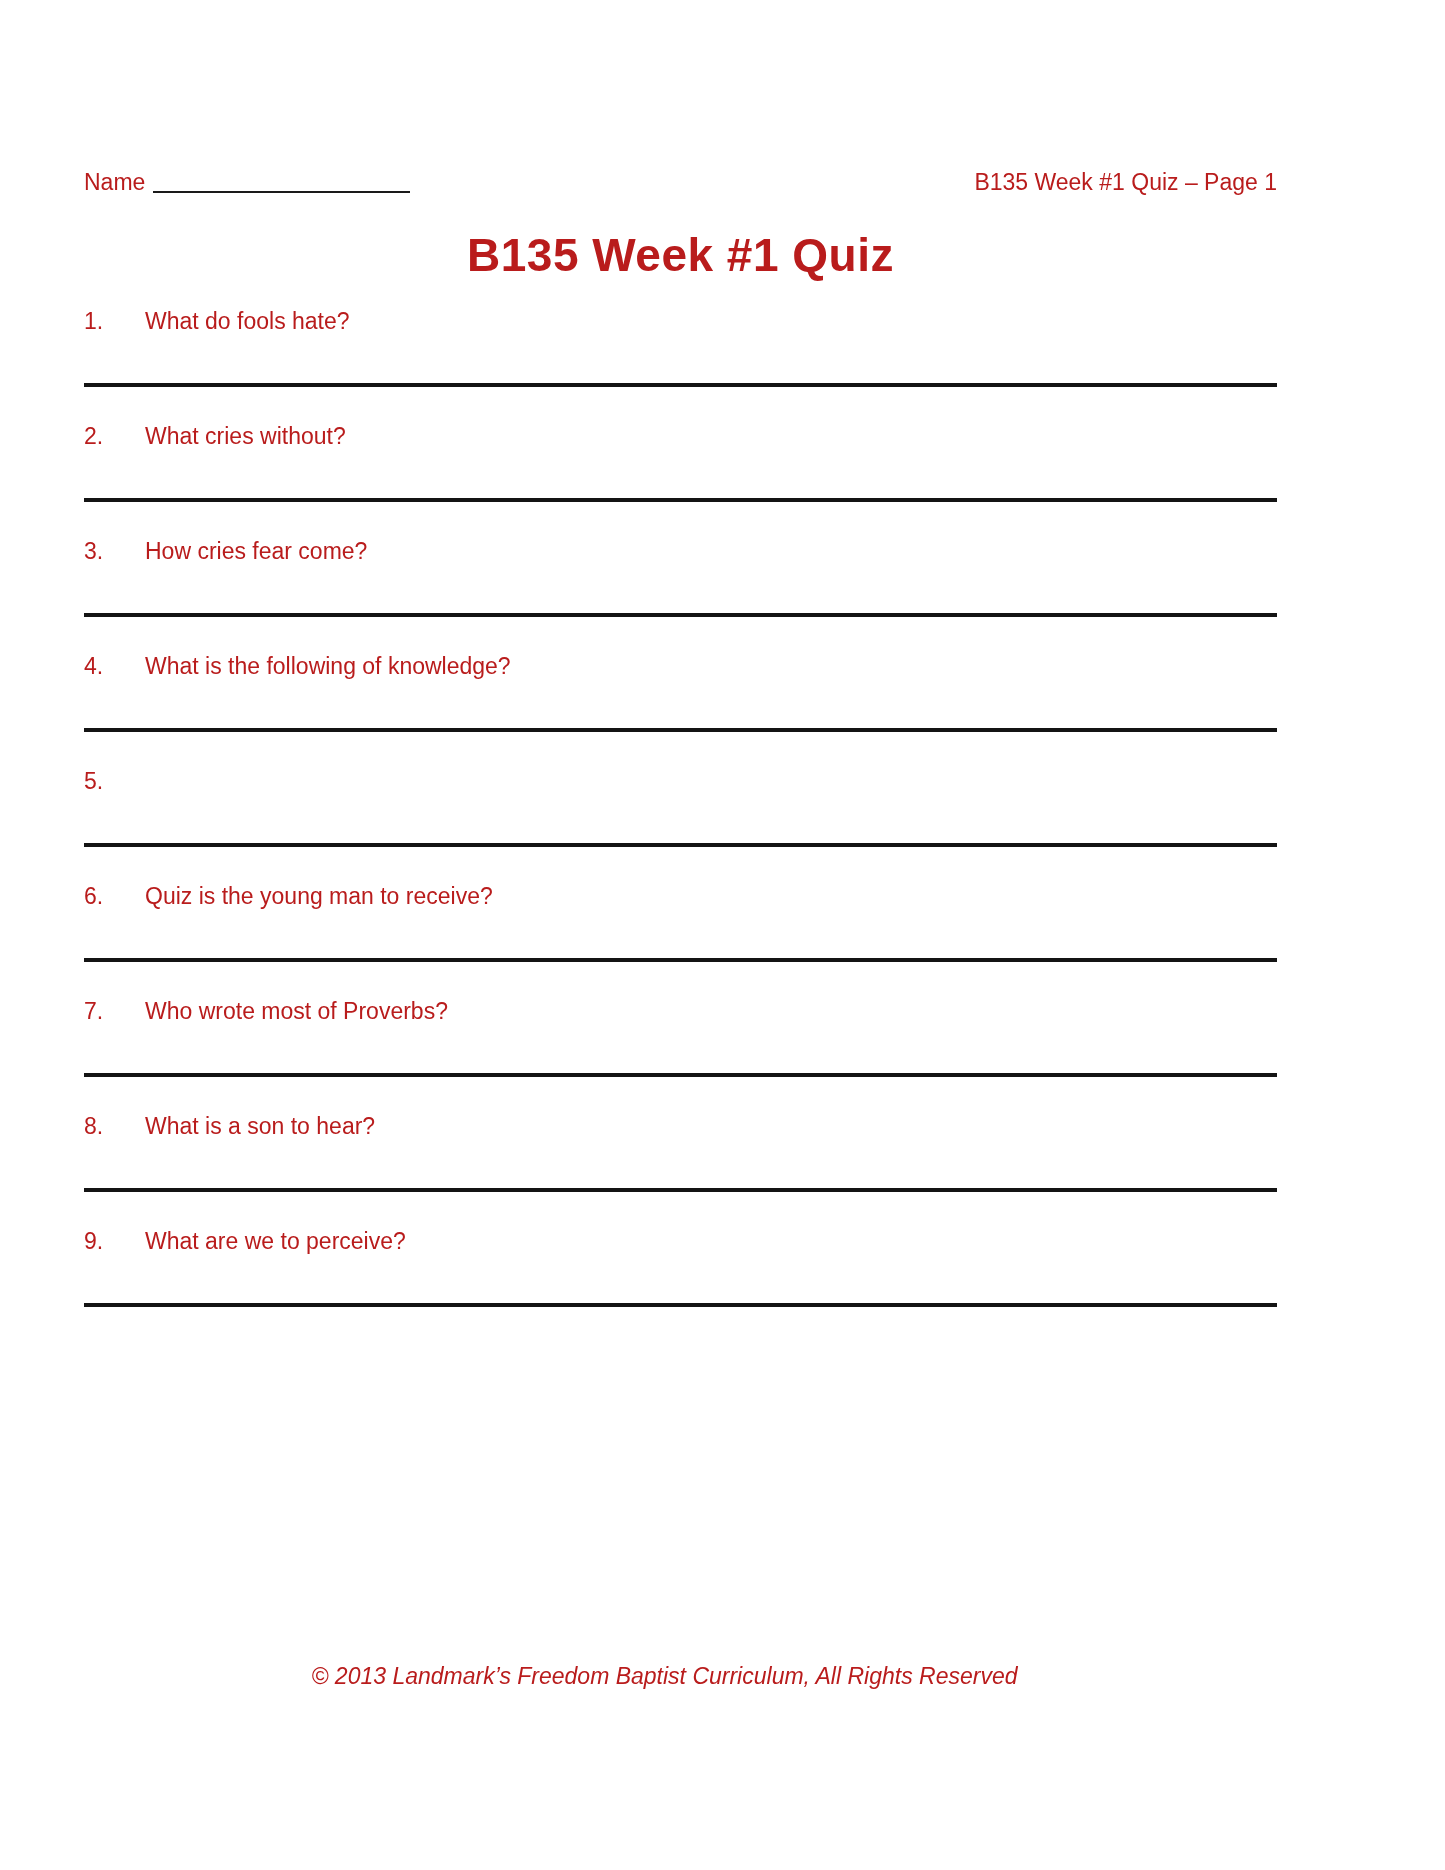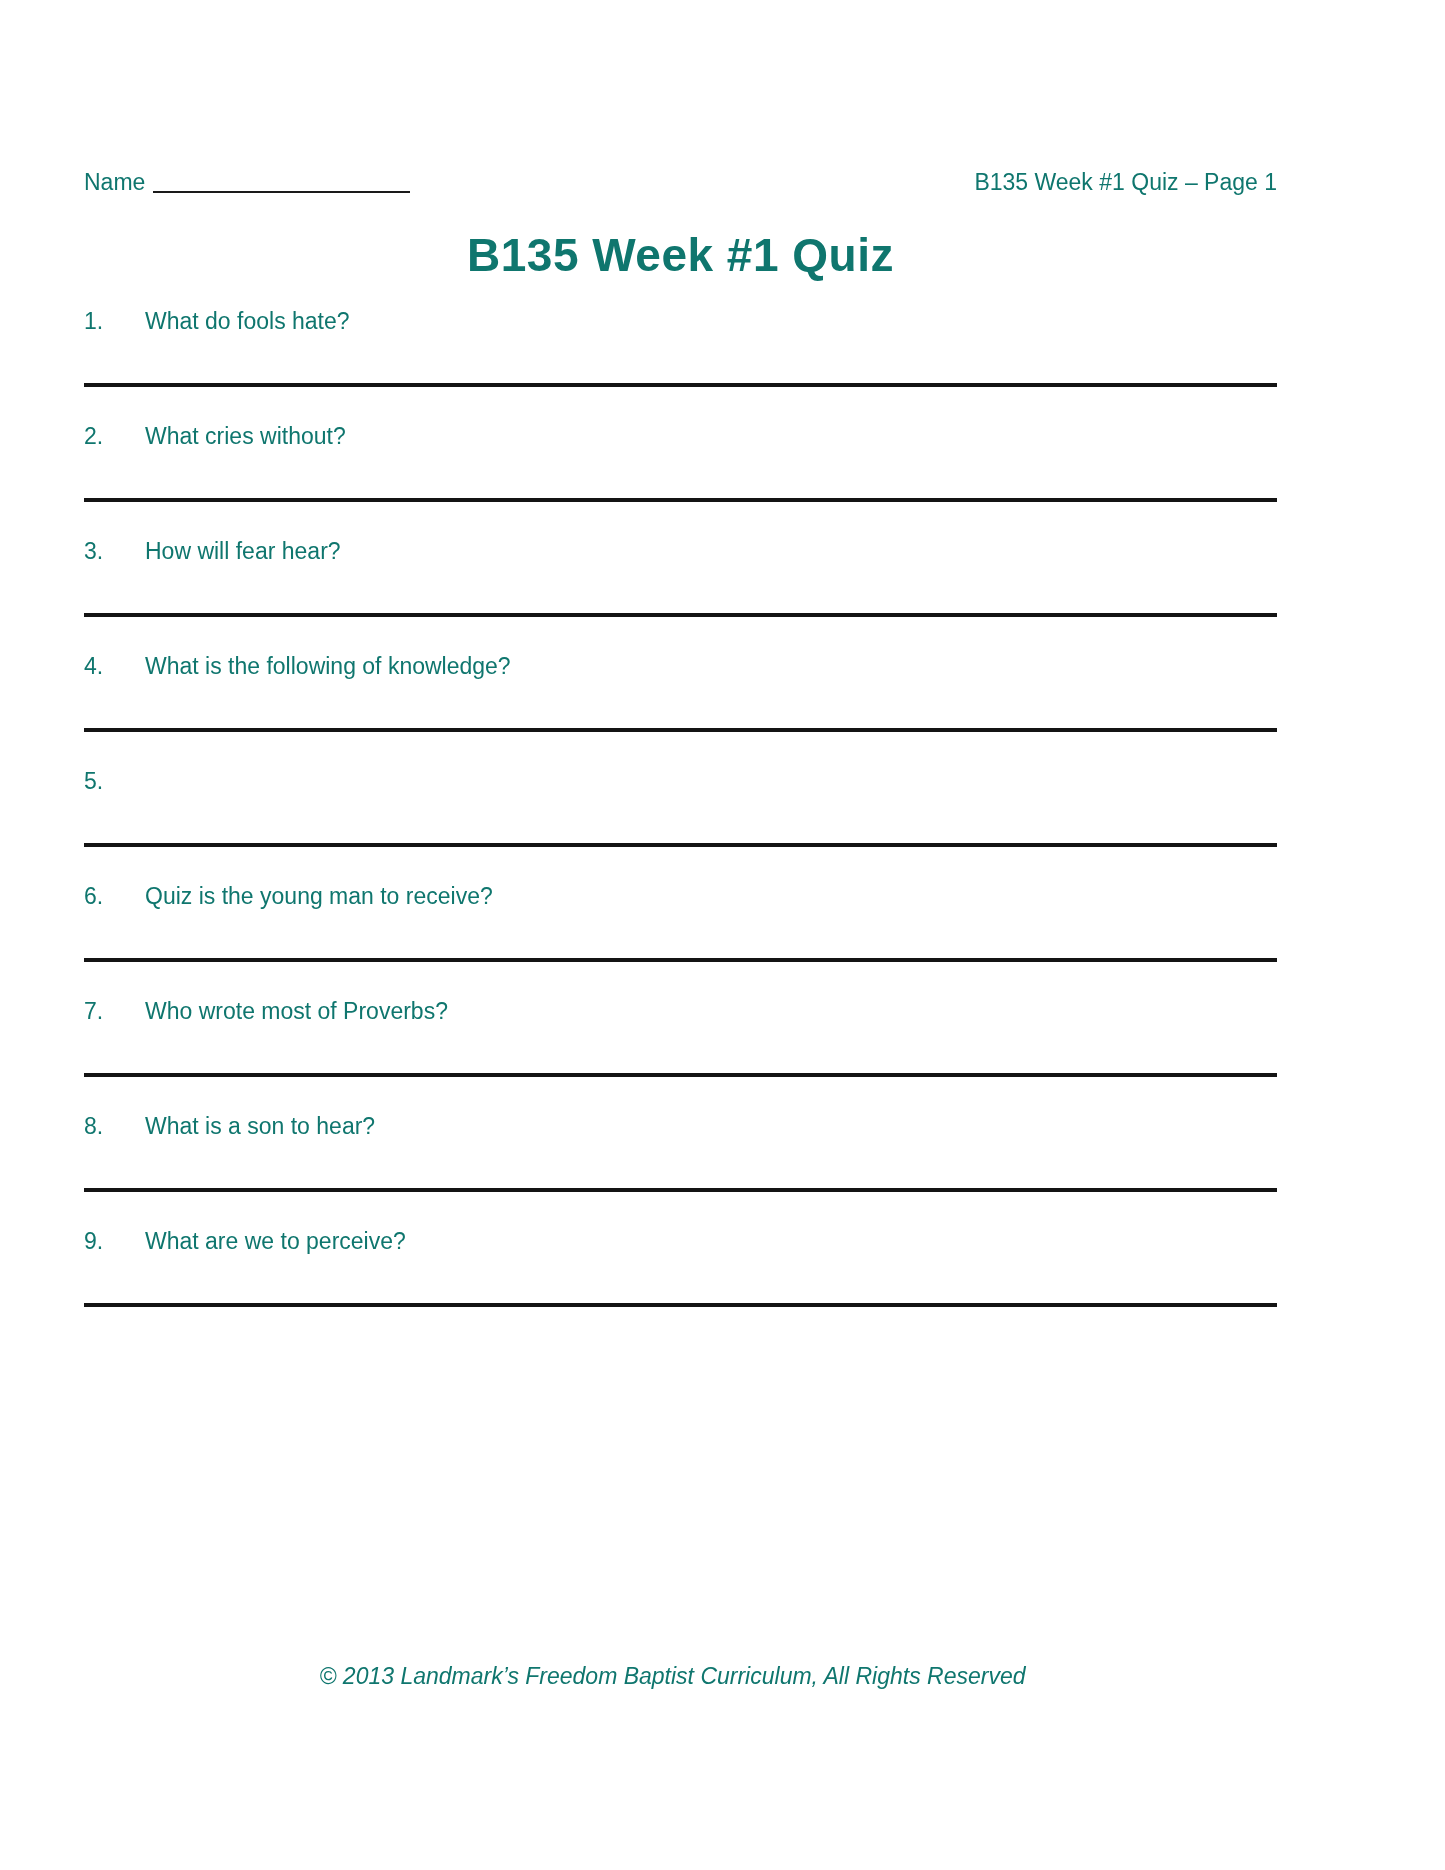--- a/index.html
+++ b/index.html
@@ -6,21 +6,21 @@
     margin: 0;
     padding: 0;
     background: #e8e8e8;
   }
   .page {
     position: relative;
     width: 1445px;
     height: 1870px;
     background: #ffffff;
     font-family: "Liberation Sans", "DejaVu Sans", sans-serif;
-    color: #0f766e;
+    color: #b91c1c;
     overflow: hidden;
   }
   .content {
     padding: 168px 168px 0 84px; 
   }
   .header-row {
     display: flex;
     justify-content: space-between;
     align-items: baseline;
     font-size: 23px;
@@ -68,21 +68,21 @@
   .question-number {
     flex: none;
     width: 61px;
   }
   .answer-line {
     height: 4px;
     background: #141414;
   }
   .footer {
     position: absolute;
-    left: 76px;
+    left: 68px;
     width: 1193px;
     top: 1662px;
     text-align: center;
     font-style: italic;
     font-size: 23px;
     line-height: 28px;
   }
 </style>
 </head>
 <body>
@@ -113,21 +113,21 @@
     <div class="question-row">
       <span class="question-number">2.</span>
       <span class="question-text">What cries without?</span>
     </div>
     <div class="answer-line"></div>
   </div>
 
   <div class="question-block">
     <div class="question-row">
       <span class="question-number">3.</span>
-      <span class="question-text">How will fear hear?</span>
+      <span class="question-text">How cries fear come?</span>
     </div>
     <div class="answer-line"></div>
   </div>
 
   <div class="question-block">
     <div class="question-row">
       <span class="question-number">4.</span>
       <span class="question-text">What is the following of knowledge?</span>
     </div>
     <div class="answer-line"></div>

